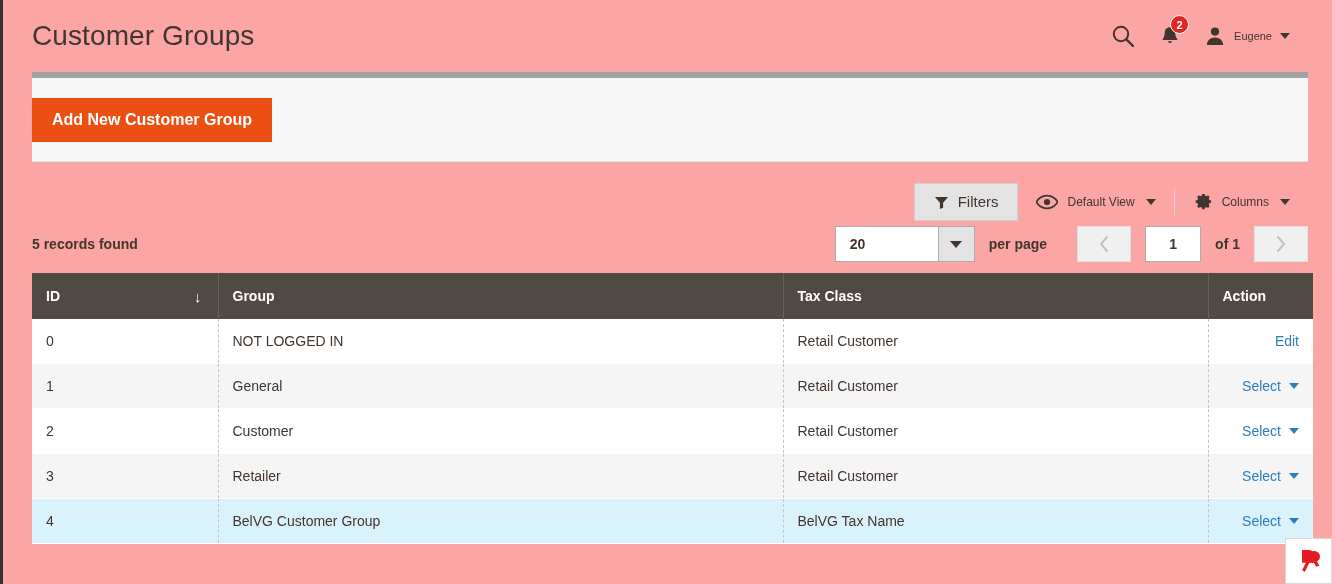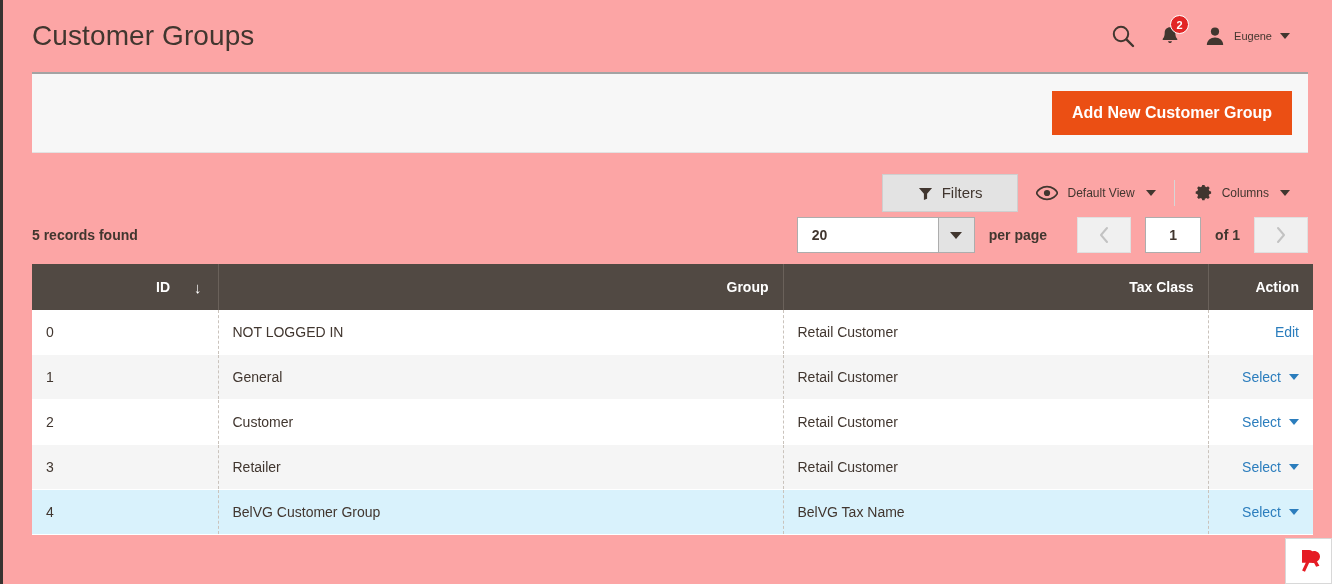--- a/index.html
+++ b/index.html
@@ -51,25 +51,25 @@
     padding: 0 4px;
     border: 1px solid #fff;
   }
   .user-menu { display: flex; align-items: center; gap: 8px; cursor: pointer; }
   .user-name { font-size: 11px; color: #41362f; }
   .caret { width: 0; height: 0; border-left: 5px solid transparent; border-right: 5px solid transparent; border-top: 6px solid #41362f; }
 
   
   .page-actions {
     margin: 0 24px 0 29px;
-    height: 81px;
+    height: 90px;
     background: #f7f7f7;
-    border-top: 2px solid #a3a3a3;
+    border-top: 6px solid #a3a3a3;
     border-bottom: 1px solid #e3e3e3;
-    display: flex; align-items: center; justify-content: flex-end;
+    display: flex; align-items: center; 
     padding-right: 16px;
   }
   .btn-primary {
     background: #eb4f14;
     color: #ffffff;
     border: none;
     font-family: "Liberation Sans", sans-serif;
     font-size: 16px;
     font-weight: 700;
     padding: 13px 20px;
@@ -82,21 +82,21 @@
     margin: 0 24px 0 29px;
     padding-top: 24px;
     display: flex; align-items: center; justify-content: flex-end;
     gap: 0;
     height: 56px;
   }
   .filters-btn {
     display: flex; align-items: center; gap: 9px;
     background: #e3e3e3;
     border: 1px solid #cfcfcf;
-    padding: 9px 35px;
+    padding: 9px 19px;
     font-size: 15px;
     color: #41362f;
     cursor: pointer;
     line-height: 18px;
   }
   .tool-link {
     display: flex; align-items: center; gap: 9px;
     font-size: 12px; color: #41362f;
     cursor: pointer;
     padding: 0 18px;
@@ -113,21 +113,21 @@
     padding-top: 6px;
     font-weight: bold;
   }
   .records-found { font-size: 14px; color: #41362f; }
   .pager { display: flex; align-items: center; gap: 0; }
   .perpage-select {
     display: flex; align-items: stretch;
     border: 1px solid #adadad;
     background: #fff;
     height: 36px;
-    width: 178px;
+    width: 140px;
   }
   .perpage-value { flex: 1; display: flex; align-items: center; padding-left: 14px; font-size: 14px; color: #41362f; }
   .perpage-arrow {
     width: 36px; background: #e3e3e3; border-left: 1px solid #adadad;
     display: flex; align-items: center; justify-content: center; cursor: pointer;
   }
   .perpage-arrow i { width:0; height:0; border-left:6px solid transparent; border-right:6px solid transparent; border-top:7px solid #41362f; display:block;}
   .perpage-label { font-size: 14px; color: #41362f; margin-left: 14px; margin-right: 30px; }
   .nav-btn {
     width: 54px; height: 36px;
@@ -153,21 +153,21 @@
     color: #ffffff;
     font-size: 14px;
     font-weight: 700;
     text-align: left;
     padding: 14px 14px 14px 14px;
     height: 46px;
     border-right: 1px solid #6a615a;
     position: relative;
   }
   table.data-grid th:last-child { border-right: none; }
-  .th-inner { display: flex; align-items: center; justify-content: flex-end; gap: 24px; }
+  .th-inner { display: flex; align-items: center; justify-content: space-between; gap: 24px; }
   .sort-arrow { font-size: 15px; font-weight: 400; color: #ffffff; padding-right: 2px; }
   table.data-grid td {
     font-size: 14px;
     color: #41362f;
     padding: 14px 14px;
     height: 41px;
     border-right: 1px dashed #cac3bc;
     border-bottom: 1px solid #ffffff;
     vertical-align: middle;
   }

